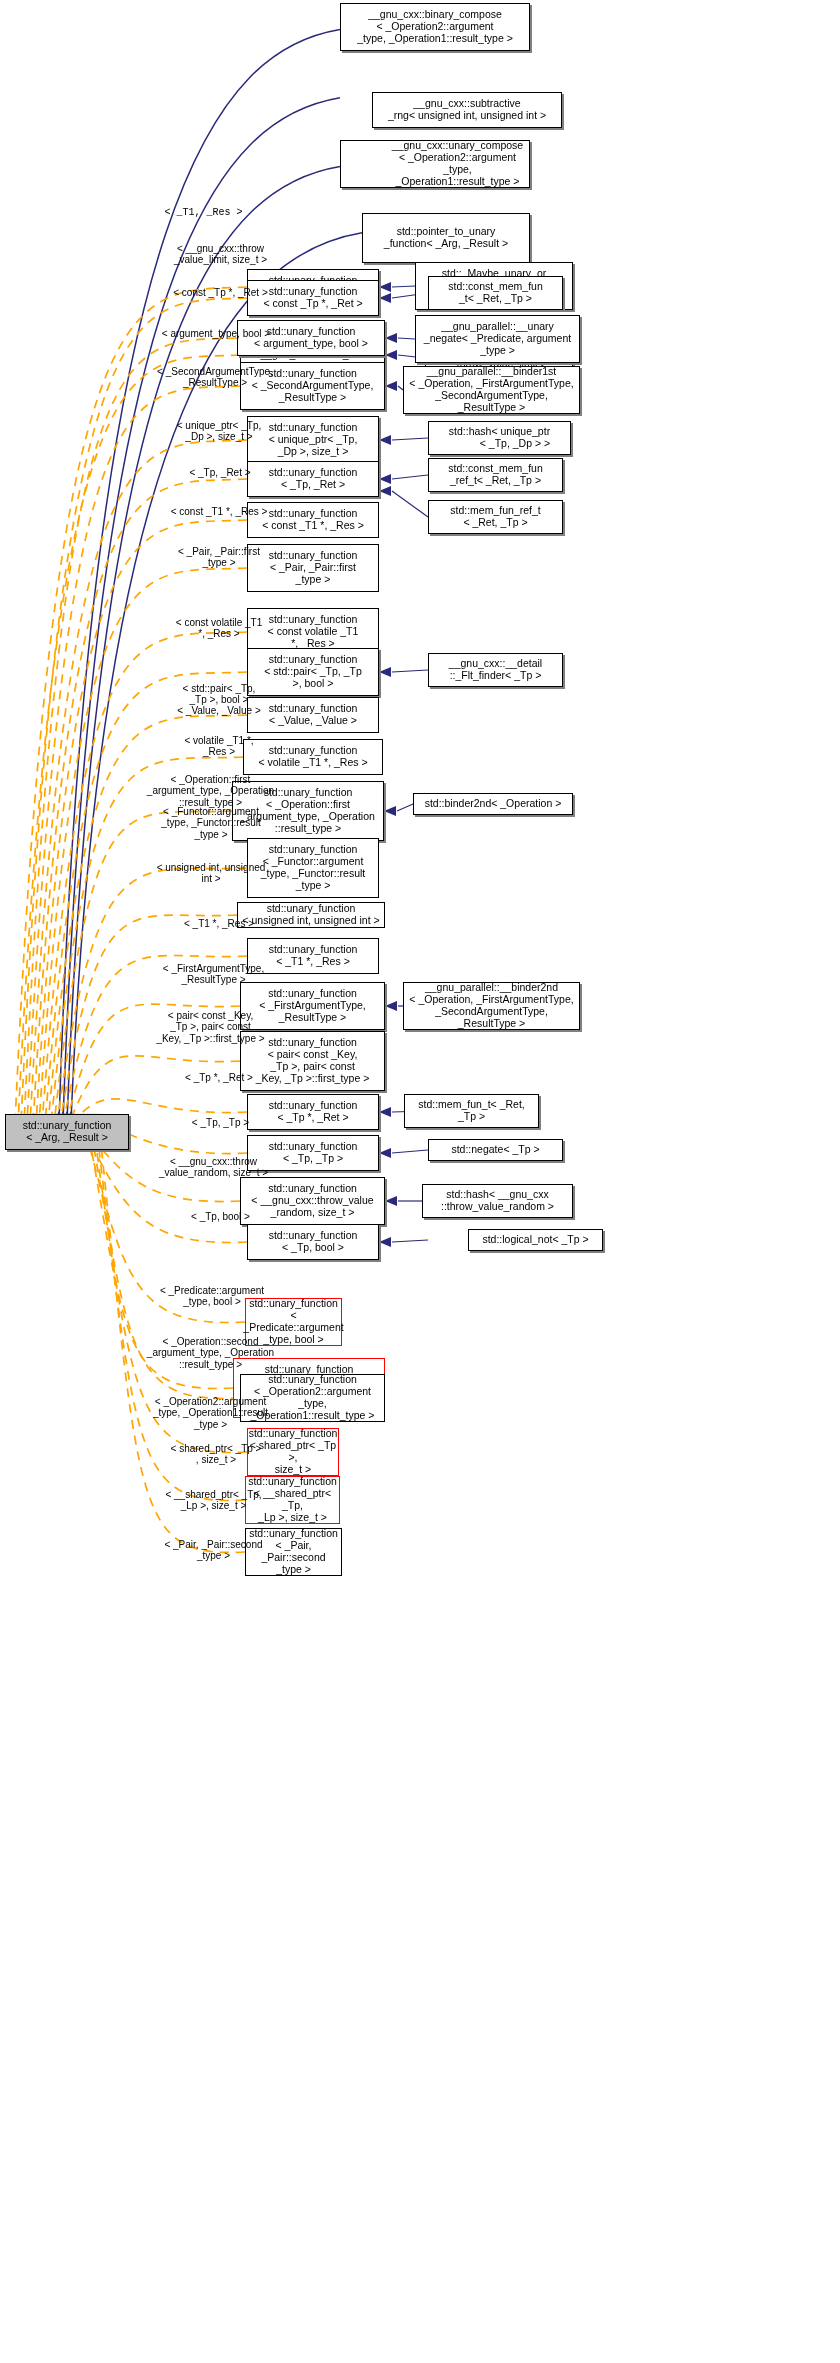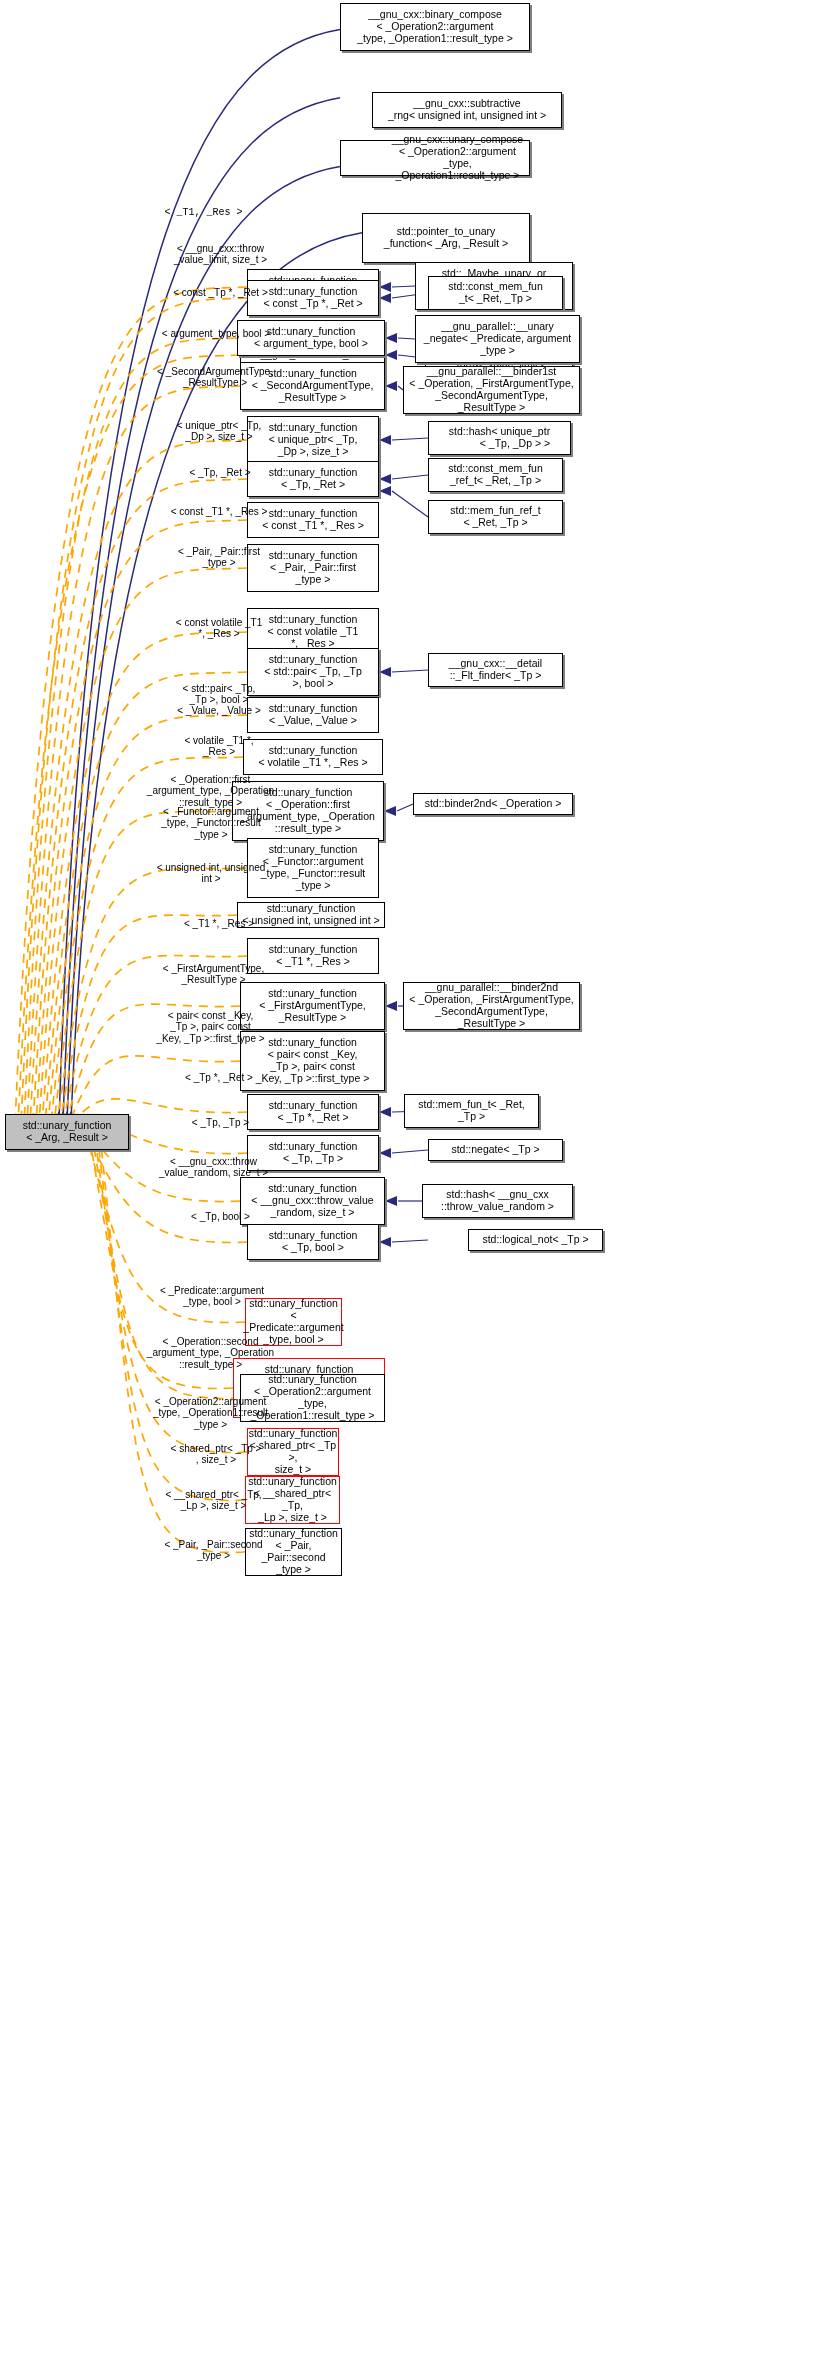--- a/index.html
+++ b/index.html
@@ -136,21 +136,21 @@
         <path d="M93,1124 L99,1113 L105,1124 z" fill="#ffa500"></path>
       </g>
   </svg>
 <div class="node root" style="left: 5px; top: 1114px; width: 124px; height: 36px;">std::unary_function
 &lt; _Arg, _Result &gt;</div>
     <div class="node" style="left: 340px; top: 3px; width: 190px; height: 48px;">__gnu_cxx::binary_compose
 &lt; _Operation2::argument
 _type, _Operation1::result_type &gt;</div>
     <div class="node" style="left: 340px; top: 92px; width: 190px; height: 36px; margin-left: 32px;">__gnu_cxx::subtractive
 _rng&lt; unsigned int, unsigned int &gt;</div>
-    <div class="node" style="left: 340px; top: 140px; width: 190px; height: 36px; padding-left: 48px;">__gnu_cxx::unary_compose
+    <div class="node" style="left: 340px; top: 140px; width: 190px; height: 48px; padding-left: 48px;">__gnu_cxx::unary_compose
 &lt; _Operation2::argument
 _type, _Operation1::result_type &gt;</div>
     <div class="node" style="left: 362px; top: 213px; width: 168px; height: 50px;">std::pointer_to_unary
 _function&lt; _Arg, _Result &gt;</div>
     <div class="node" style="left: 247px; top: 269px; width: 132px; height: 36px;">std::unary_function
 &lt; _T1, _Res &gt;</div>
     <div class="elabel" style="left: 136px; top: 207px; width: 135px; font-family: Liberation Mono, monospace;">&lt; _T1, _Res &gt;</div>
     <div class="node" style="left: 415px; top: 262px; width: 158px; height: 48px;">std::_Maybe_unary_or
 _binary_function&lt; _Res,
 _T1 &gt;</div>

